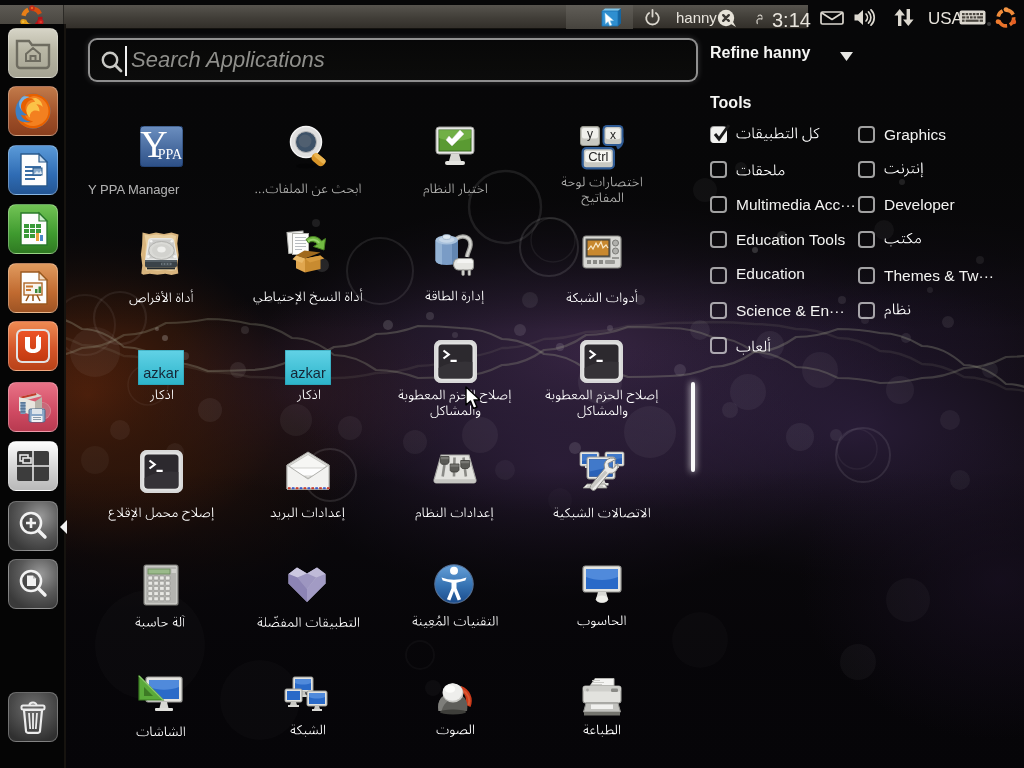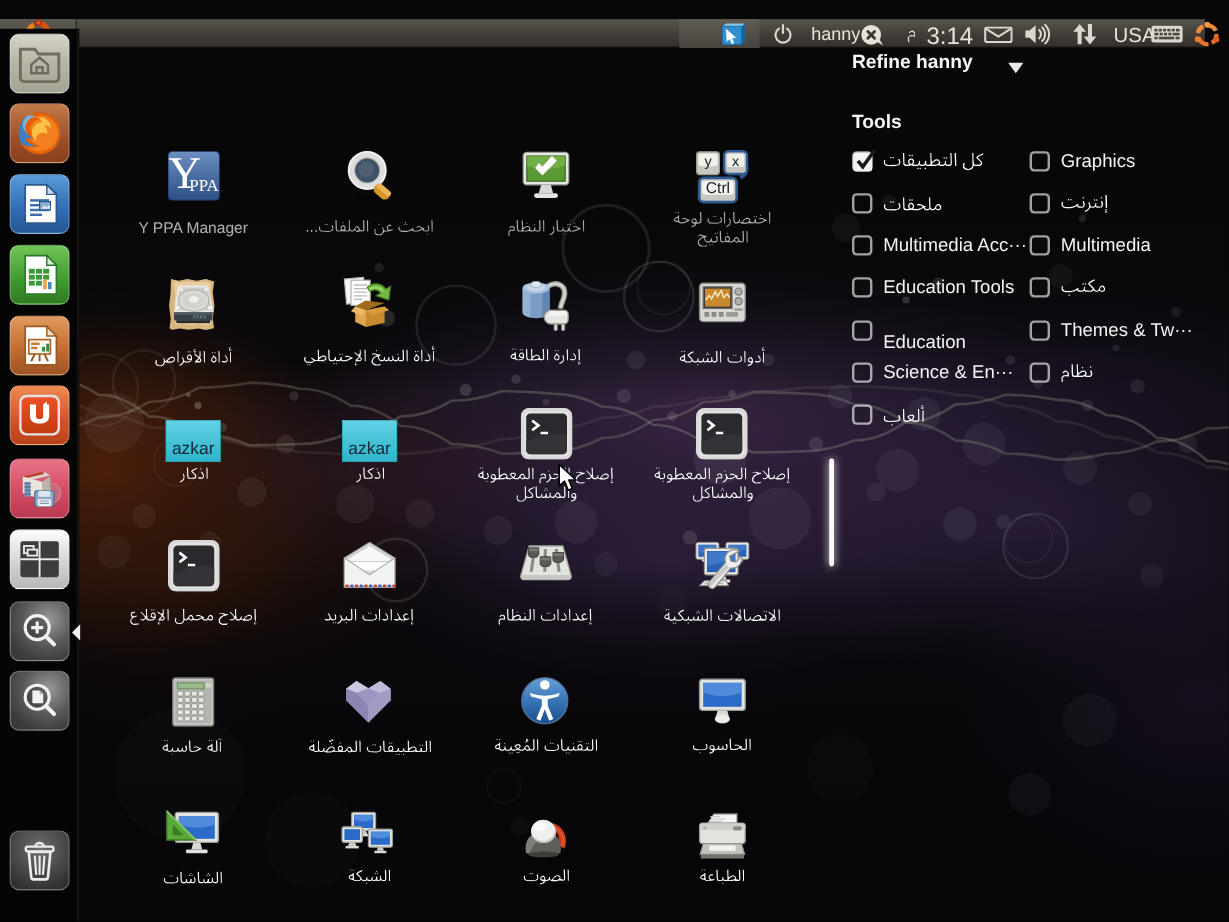--- a/index.html
+++ b/index.html
@@ -1,19 +1,19 @@
 <!DOCTYPE html>
 <html><head><meta charset="utf-8">
 <style>
 *{margin:0;padding:0;box-sizing:border-box}
 html,body{width:1024px;height:768px;overflow:hidden;background:#000;
   font-family:"Liberation Sans",sans-serif;}
 .abs{position:absolute}
 #stage{position:relative;width:1024px;height:768px;overflow:hidden}
-.lbl{position:absolute;color:#fff;font-size:13px;text-align:center;white-space:nowrap}
+.lbl{position:absolute;color:#fff;font-size:13px;white-space:nowrap}
 .typelbl{position:absolute;color:#f4f4f2;font-size:15.5px;white-space:nowrap}
 .cb{position:absolute;width:17px;height:17px;border:2px solid rgba(255,255,255,.62);
   border-radius:4px;background:rgba(20,20,20,.15)}
 .tile{position:absolute;left:8px;width:50px;height:50px;border-radius:8px;
   border:1px solid rgba(255,255,255,.28);overflow:hidden}
 </style></head><body>
 <div id="stage">
 <svg class="abs" style="left:0;top:0" width="1024" height="768">
 <defs>
 <radialGradient id="gpur" cx="50%" cy="50%" r="50%">
@@ -155,20 +155,30 @@
       <circle cx="120" cy="318" r="26" fill="none" stroke="#fff" stroke-opacity="0.07" stroke-width="2.2"></circle>
       <circle cx="85" cy="325" r="30" fill="none" stroke="#fff" stroke-opacity="0.06" stroke-width="2"></circle>
       <circle cx="148" cy="385" r="20" fill="none" stroke="#fff" stroke-opacity="0.05" stroke-width="1.5"></circle>
 <g mask="url(#wmask)">
         <path d="M40,315 Q61,315 82,329 Q103,329 124,347 Q145,347 166,362 Q187,362 208,371 Q229,371 250,370 Q271,370 292,360 Q313,360 334,347 Q355,347 376,334 Q397,334 418,326 Q439,326 460,328 Q481,328 502,339 Q523,339 544,354 Q565,354 586,369 Q607,369 628,377 Q649,377 670,376 Q691,376 712,367 Q733,367 754,352 Q775,352 796,337 Q817,337 838,329 Q859,329 880,333 Q901,333 922,346 Q943,346 964,365 Q985,365 1006,384 Q1027,384 1048,399" fill="none" stroke="#a2a68e" stroke-opacity="0.3" stroke-width="2.2"></path>
         <path d="M40,358 Q61,358 82,348 Q103,348 124,335 Q145,335 166,323 Q187,323 208,319 Q229,319 250,324 Q271,324 292,338 Q313,338 334,355 Q355,355 376,370 Q397,370 418,378 Q439,378 460,376 Q481,376 502,365 Q523,365 544,350 Q565,350 586,335 Q607,335 628,327 Q649,327 670,328 Q691,328 712,337 Q733,337 754,352 Q775,352 796,367 Q817,367 838,378 Q859,378 880,383 Q901,383 922,378 Q943,378 964,368 Q985,368 1006,357 Q1027,357 1048,351" fill="none" stroke="#a2a68e" stroke-opacity="0.27" stroke-width="2.2"></path>
         <path d="M40,334 Q61,334 82,345 Q103,345 124,356 Q145,356 166,365 Q187,365 208,372 Q229,372 250,377 Q271,377 292,379 Q313,379 334,378 Q355,378 376,373 Q397,373 418,366 Q439,366 460,357 Q481,357 502,348 Q523,348 544,339 Q565,339 586,332 Q607,332 628,326 Q649,326 670,323 Q691,323 712,322 Q733,322 754,324 Q775,324 796,329 Q817,329 838,338 Q859,338 880,351 Q901,351 922,364 Q943,364 964,377 Q985,377 1006,389 Q1027,389 1048,400" fill="none" stroke="#a2a68e" stroke-opacity="0.12" stroke-width="2.4"></path>
 </g>
 </svg>
     <div class="abs" style="left:66px;top:24px;width:958px;height:744px"></div>
+    <div class="abs" style="left:88px;top:38px;width:610px;height:44px;
+border:2px solid rgba(255,255,255,.55);border-radius:9px;
+background:linear-gradient(rgba(8,8,8,.72),rgba(16,16,14,.6));box-shadow:0 0 6px rgba(255,255,255,.18)">
+<svg class="abs" style="left:9px;top:9px" width="26" height="26">
+<circle cx="11" cy="11" r="7.2" fill="none" stroke="#c8c8c4" stroke-width="2.4"></circle>
+<line x1="16.2" y1="16.2" x2="22" y2="22" stroke="#c8c8c4" stroke-width="2.8" stroke-linecap="round"></line>
+      </svg>
+<div class="abs" style="left:35px;top:6px;width:2px;height:30px;background:#f0f0f0"></div>
+<div class="abs" style="left:41px;top:7px;color:#8f8f8b;font-size:22px;font-style:italic">Search Applications</div>
+</div>
     <div class="abs" style="left:710px;top:44px;color:#f6f6f4;font-size:16px;font-weight:bold">Refine hanny</div>
 <svg class="abs" style="left:840px;top:52px" width="13" height="9">
 <polygon points="0,0 13,0 6.5,9" fill="#e8e8e4"></polygon>
     </svg>
     <div class="abs" style="left:710px;top:94px;color:#f6f6f4;font-size:16px;font-weight:bold">Tools</div>
     <div class="cb" style="left:710px;top:126px">
       <svg class="abs" style="left:-2px;top:-6px" width="22" height="22">
 <rect x="1" y="5" width="16" height="16" rx="3" fill="#f2f2f0"></rect>
 <path d="M5 12 l4 5 L19 3" fill="none" stroke="#1a1a1a" stroke-width="3"></path>
       </svg>
@@ -182,39 +192,39 @@
     <div class="abs" style="left:736px;top:163.9px">
       <svg width="49.2" height="12.2" viewBox="0 0 197 49" style="display:block">
         <path d="M57 30l-3 -9l-4 1l3 9l0 5l-6 5l-30 1l-5 -1l-5 -4l-1 -2l1 -9l-4 -1l-1 12l6 7l3 1l27 1l15 -4l4 -6zM31 16l1 4l4 -1l-1 -4zM23 16l1 4l4 -1l-1 -4zM94 9l1 4l4 -1l-1 -4zM86 9l1 4l4 -1l-1 -4zM66 2l1 37l2 4l4 2l14 0l5 -2l9 2l15 0l7 -2l11 -6l2 4l6 4l9 0l6 -4l1 2l4 2l7 0l5 -4l8 4l6 0l6 -6l0 -6l-3 -6l-4 -3l-5 0l-6 5l-3 7l-5 5l-7 -1l-3 -4l-1 -34l-4 0l1 36l-4 3l-9 -1l-3 -4l4 -1l-1 -4l-3 0l-15 -7l-8 0l-2 1l0 3l13 1l6 4l-7 5l-11 3l-15 -1l4 -6l0 -6l-5 -7l-7 -1l-4 2l-4 6l0 6l4 6l-12 1l-4 -4l-1 -35zM182 28l3 0l5 6l0 4l-3 3l-5 0l-5 -2l0 -5zM94 24l4 3l1 6l-4 5l-3 1l-4 -4l-1 -6l3 -4z" fill="#ffffff" fill-rule="evenodd"></path>
       </svg>
     </div>
     <div class="cb" style="left:710px;top:196px"></div>
     <div class="typelbl" style="left:736px;top:196px">Multimedia Acc···</div>
     <div class="cb" style="left:710px;top:231px"></div>
     <div class="typelbl" style="left:736px;top:231px">Education Tools</div>
     <div class="cb" style="left:710px;top:267px"></div>
-    <div class="typelbl" style="left:736px;top:277px">Education</div>
+    <div class="typelbl" style="left:736px;top:265px">Education</div>
     <div class="cb" style="left:710px;top:302px"></div>
     <div class="typelbl" style="left:736px;top:302px">Science &amp; En···</div>
     <div class="cb" style="left:710px;top:337px"></div>
     <div class="abs" style="left:736px;top:336.8px">
       <svg width="35.2" height="18.5" viewBox="0 0 141 74" style="display:block">
         <path d="M27 67l1 4l4 -1l-1 -4zM57 43l-3 -8l-4 1l3 13l-6 5l-30 1l-5 -1l-5 -4l-1 -2l1 -9l-4 0l-1 12l4 5l9 3l30 -1l8 -3l3 -3zM131 20l0 38l4 0l0 -38zM66 15l0 26l1 11l2 4l4 2l10 0l8 -3l4 0l8 3l12 0l4 -2l2 -4l-1 -37l-4 0l1 36l-3 3l-10 0l-6 -3l5 -5l1 -3l-1 -6l-5 -3l-10 1l-7 5l1 4l7 7l-2 2l-12 1l-4 -4l-1 -35zM86 40l5 -2l5 0l4 3l0 2l-6 7l-8 -7zM135 2l-5 0l-3 3l0 4l2 3l-2 1l0 2l11 -3l-1 -2l-5 1l-3 -3l0 -2l2 -2l4 0z" fill="#ffffff" fill-rule="evenodd"></path>
       </svg>
     </div>
     <div class="cb" style="left:858px;top:126px"></div>
     <div class="typelbl" style="left:884px;top:126px">Graphics</div>
     <div class="cb" style="left:858px;top:161px"></div>
     <div class="abs" style="left:884px;top:161.9px">
       <svg width="40.2" height="16.2" viewBox="0 0 161 65" style="display:block">
         <path d="M155 49l-4 0l-3 3l0 4l2 2l-2 1l0 2l7 -1l3 -2l-4 0l-4 -3l0 -2l2 -2l3 0zM138 22l-4 1l3 14l-4 4l-13 -1l-2 -2l1 -9l-3 -1l-2 9l-5 4l-6 0l-4 -4l-4 -12l-2 1l-1 3l3 7l-1 8l-7 8l-7 3l1 4l10 -5l8 -11l3 2l8 0l6 -4l5 4l15 -1l5 -6l0 -7zM80 31l-3 -9l-4 1l3 14l-4 4l-12 -1l-2 -2l1 -5l-3 -2l-7 6l-7 3l-10 2l-15 0l-5 -1l-5 -4l-1 -2l1 -7l-1 -3l-3 0l-1 12l6 7l7 2l18 0l10 -2l9 -4l3 0l1 3l5 2l11 0l3 -1l5 -6zM118 17l1 4l4 -1l-1 -4zM110 17l1 4l4 -1l-1 -4zM31 16l1 4l4 -1l-1 -4zM23 16l1 4l4 -1l-1 -4zM133 10l1 4l4 -1l-1 -4zM72 10l1 4l4 -1l-1 -4zM149 2l1 43l5 0l-1 -37l-1 -6z" fill="#ffffff" fill-rule="evenodd"></path>
       </svg>
     </div>
     <div class="cb" style="left:858px;top:196px"></div>
-    <div class="typelbl" style="left:884px;top:196px">Multimedia</div>
+    <div class="typelbl" style="left:884px;top:196px">Developer</div>
     <div class="cb" style="left:858px;top:231px"></div>
     <div class="abs" style="left:884px;top:232.4px">
       <svg width="37.8" height="15.2" viewBox="0 0 151 61" style="display:block">
         <path d="M25 54l1 4l4 -1l-1 -4zM80 17l1 4l4 -1l-1 -4zM72 17l1 4l4 -1l-1 -4zM148 33l-5 -8l-7 -1l-6 5l-3 7l-5 5l-4 0l-4 -2l-6 -9l-13 -13l19 -11l-1 -2l-3 0l-13 6l-6 6l0 3l15 16l0 2l-6 4l-18 -1l-2 -2l1 -9l-3 -1l-2 9l-5 4l-11 -1l-2 -2l1 -5l-4 -1l-6 5l-11 4l-6 1l-20 -1l-6 -6l1 -9l-4 0l-1 11l4 6l9 3l17 0l14 -3l6 -3l3 0l1 3l5 2l11 0l6 -4l5 4l18 0l5 -2l3 -3l7 5l7 0l5 -4l8 4l6 0l5 -4zM136 28l3 0l5 6l0 4l-3 3l-5 0l-5 -2l0 -5z" fill="#ffffff" fill-rule="evenodd"></path>
       </svg>
     </div>
     <div class="cb" style="left:858px;top:267px"></div>
     <div class="typelbl" style="left:884px;top:267px">Themes &amp; Tw···</div>
     <div class="cb" style="left:858px;top:302px"></div>
     <div class="abs" style="left:884px;top:302.9px">
@@ -694,21 +704,21 @@
       </svg>
     </div>
     <div style="position:absolute;left:583.0px;top:724.2px">
       <svg width="38.0" height="13.5" viewBox="0 0 152 54" style="display:block">
         <path d="M75 48l1 3l4 -2l-2 -2zM2 27l0 4l6 5l9 1l5 4l18 -1l7 -2l3 -3l-1 -2l-8 3l-7 -5l-1 -3l1 -3l3 -3l8 0l-1 -4l-7 0l-7 7l0 6l4 5l-2 2l-10 -1l-2 -2l-1 -21l-3 0l-1 4l-8 3zM16 23l-1 9l-7 0l-2 -2l0 -3l3 -3zM144 3l1 38l3 0l0 -32l-1 -6zM56 3l1 29l2 7l4 2l10 0l5 -3l4 3l27 0l5 -2l7 2l9 0l4 -2l2 -4l-1 -32l-4 0l1 32l-2 2l-9 -3l0 -7l-6 -5l-6 0l-13 6l0 -25l-4 0l1 32l-3 3l-10 -2l-1 -2l1 -7l-3 0l-2 8l-2 2l-5 1l-4 -1l-3 -3l-1 -31zM118 29l0 3l-4 4l-14 2l-4 -2l8 -8l4 -2l7 0zM15 3l1 3l3 -1l-1 -3zM7 3l1 3l3 -1l-1 -3z" fill="#ffffff" fill-rule="evenodd"></path>
       </svg>
     </div>
     <svg class="abs" style="left:465px;top:386px" width="17" height="24">
 <polygon points="1,1 1,19 5.5,15 8.5,22.5 12,21 9,14 15,14" fill="#fff" stroke="#000" stroke-width="1.4" stroke-linejoin="round"></polygon>
     </svg>
-    <div class="abs" style="left:0;top:16px;width:1004px;height:24px;
+    <div class="abs" style="left:0;top:5px;width:808px;height:24px;
 background:linear-gradient(#57544e,#413e38 55%,#332f2a);border-bottom:1px solid #14120f">
 <div class="abs" style="left:0;top:0;width:64px;height:24px;background:linear-gradient(#5d5a54,#45423c);border-right:1px solid #2c2a26"></div>
 <div class="abs" style="left:566px;top:0;width:67px;height:24px;background:linear-gradient(#605d57,#46433d)"></div>
 <svg class="abs" style="left:19px;top:0px" width="26" height="25" viewBox="0 0 24 24">
 <g fill="none" stroke-width="4.2">
 <path d="M12 3.6 A8.4 8.4 0 0 1 19.6 8.5" stroke="#d6500f"></path>
 <path d="M20 11.4 A8.4 8.4 0 0 1 16 19.2" stroke="#b41217"></path>
 <path d="M13 20.3 A8.4 8.4 0 0 1 4.3 14.5" stroke="#e8a11c"></path>
 <path d="M3.8 10.3 A8.4 8.4 0 0 1 8.5 4.5" stroke="#e87f17"></path>
 </g>

